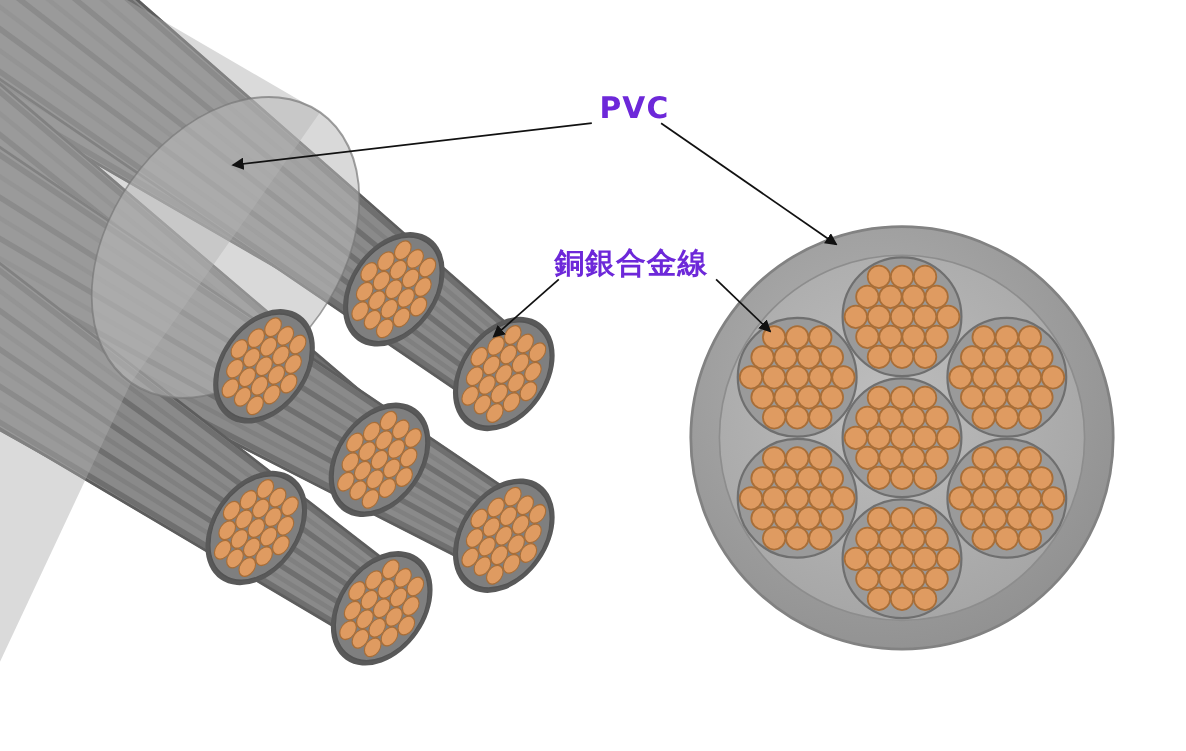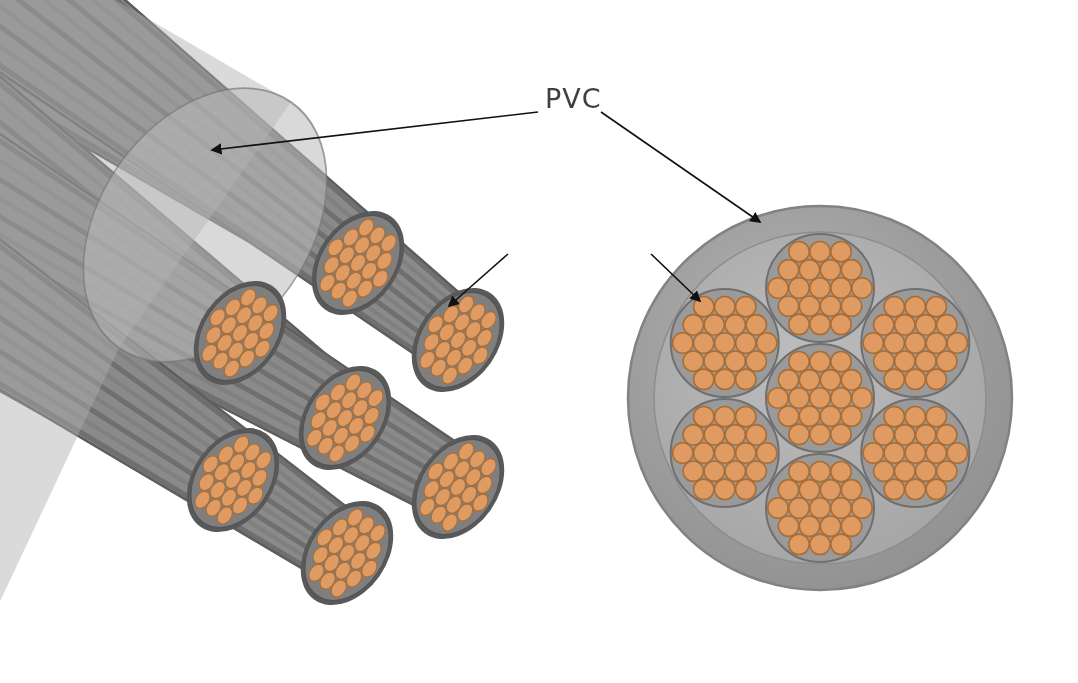--- a/index.html
+++ b/index.html
@@ -3,21 +3,21 @@
 <meta charset="utf-8">
 <style>
   html,body{margin:0;padding:0;}
   body{
     width:1078px;height:683px;overflow:hidden;background:#ffffff;
     font-family:"DejaVu Sans","Liberation Sans",sans-serif;
   }
   .stage{position:relative;width:1078px;height:683px;background:#ffffff;}
   .stage svg{position:absolute;left:0;top:0;}
   .diagram-label{
-    position:absolute;color:#404040;white-space:nowrap;line-height:1.1;
+    position:absolute;color:#6d28d9;white-space:nowrap;line-height:1.1;font-weight:bold;
   }
   .label-pvc{left:545px;top:84px;font-size:27px;letter-spacing:1px;}
   .label-alloy{left:504px;top:225px;font-size:27px;letter-spacing:1px;}
 </style>
 </head>
 <body>
 
 <div class="stage">
   <svg id="scene" width="1078" height="683" viewBox="0 0 1078 683">
       <defs>
@@ -459,13 +459,14 @@
         </g>
       </g>
       <g>
         <line x1="538" y1="112" x2="212" y2="150" stroke="#111111" stroke-width="1.6" marker-end="url(#arrow)"></line>
         <line x1="601" y1="112" x2="760" y2="222" stroke="#111111" stroke-width="1.6" marker-end="url(#arrow)"></line>
         <line x1="508" y1="254" x2="449" y2="306" stroke="#111111" stroke-width="1.6" marker-end="url(#arrow)"></line>
         <line x1="651" y1="254" x2="700" y2="301" stroke="#111111" stroke-width="1.6" marker-end="url(#arrow)"></line>
       </g>
     </svg>
   <div class="diagram-label label-pvc">PVC</div>
+  <div class="diagram-label label-alloy">銅銀合金線</div>
 </div>
 
 </body></html>

